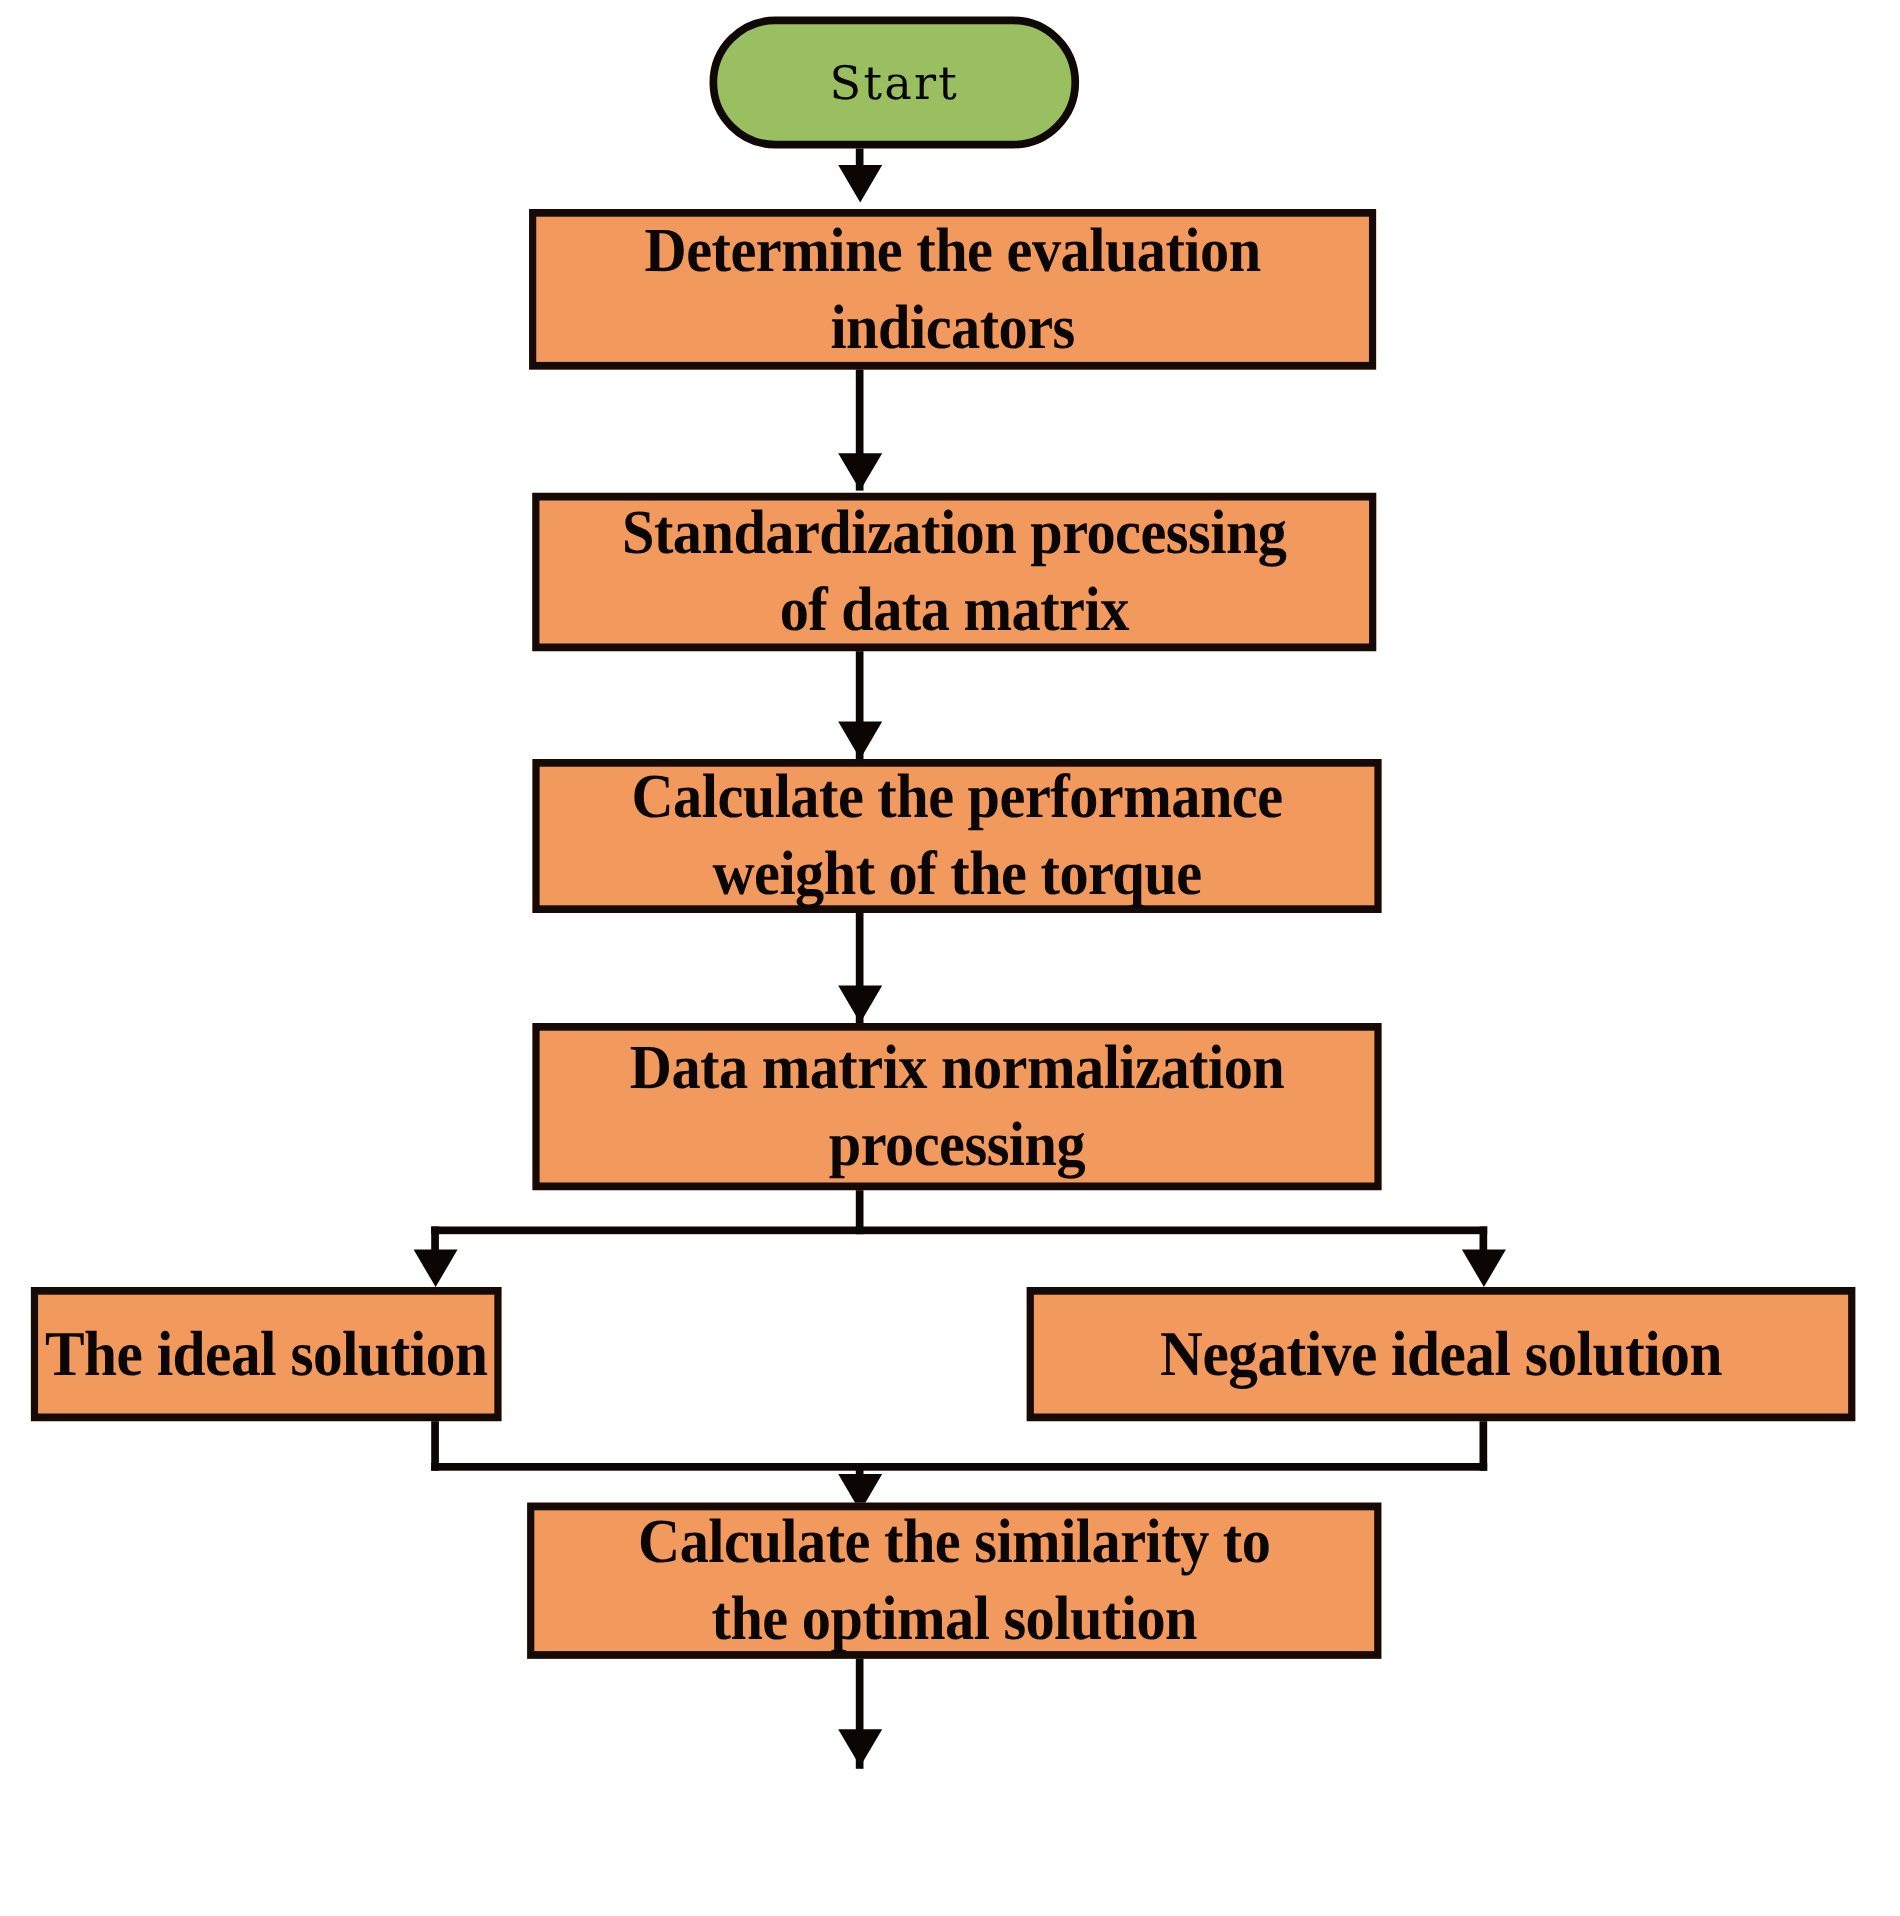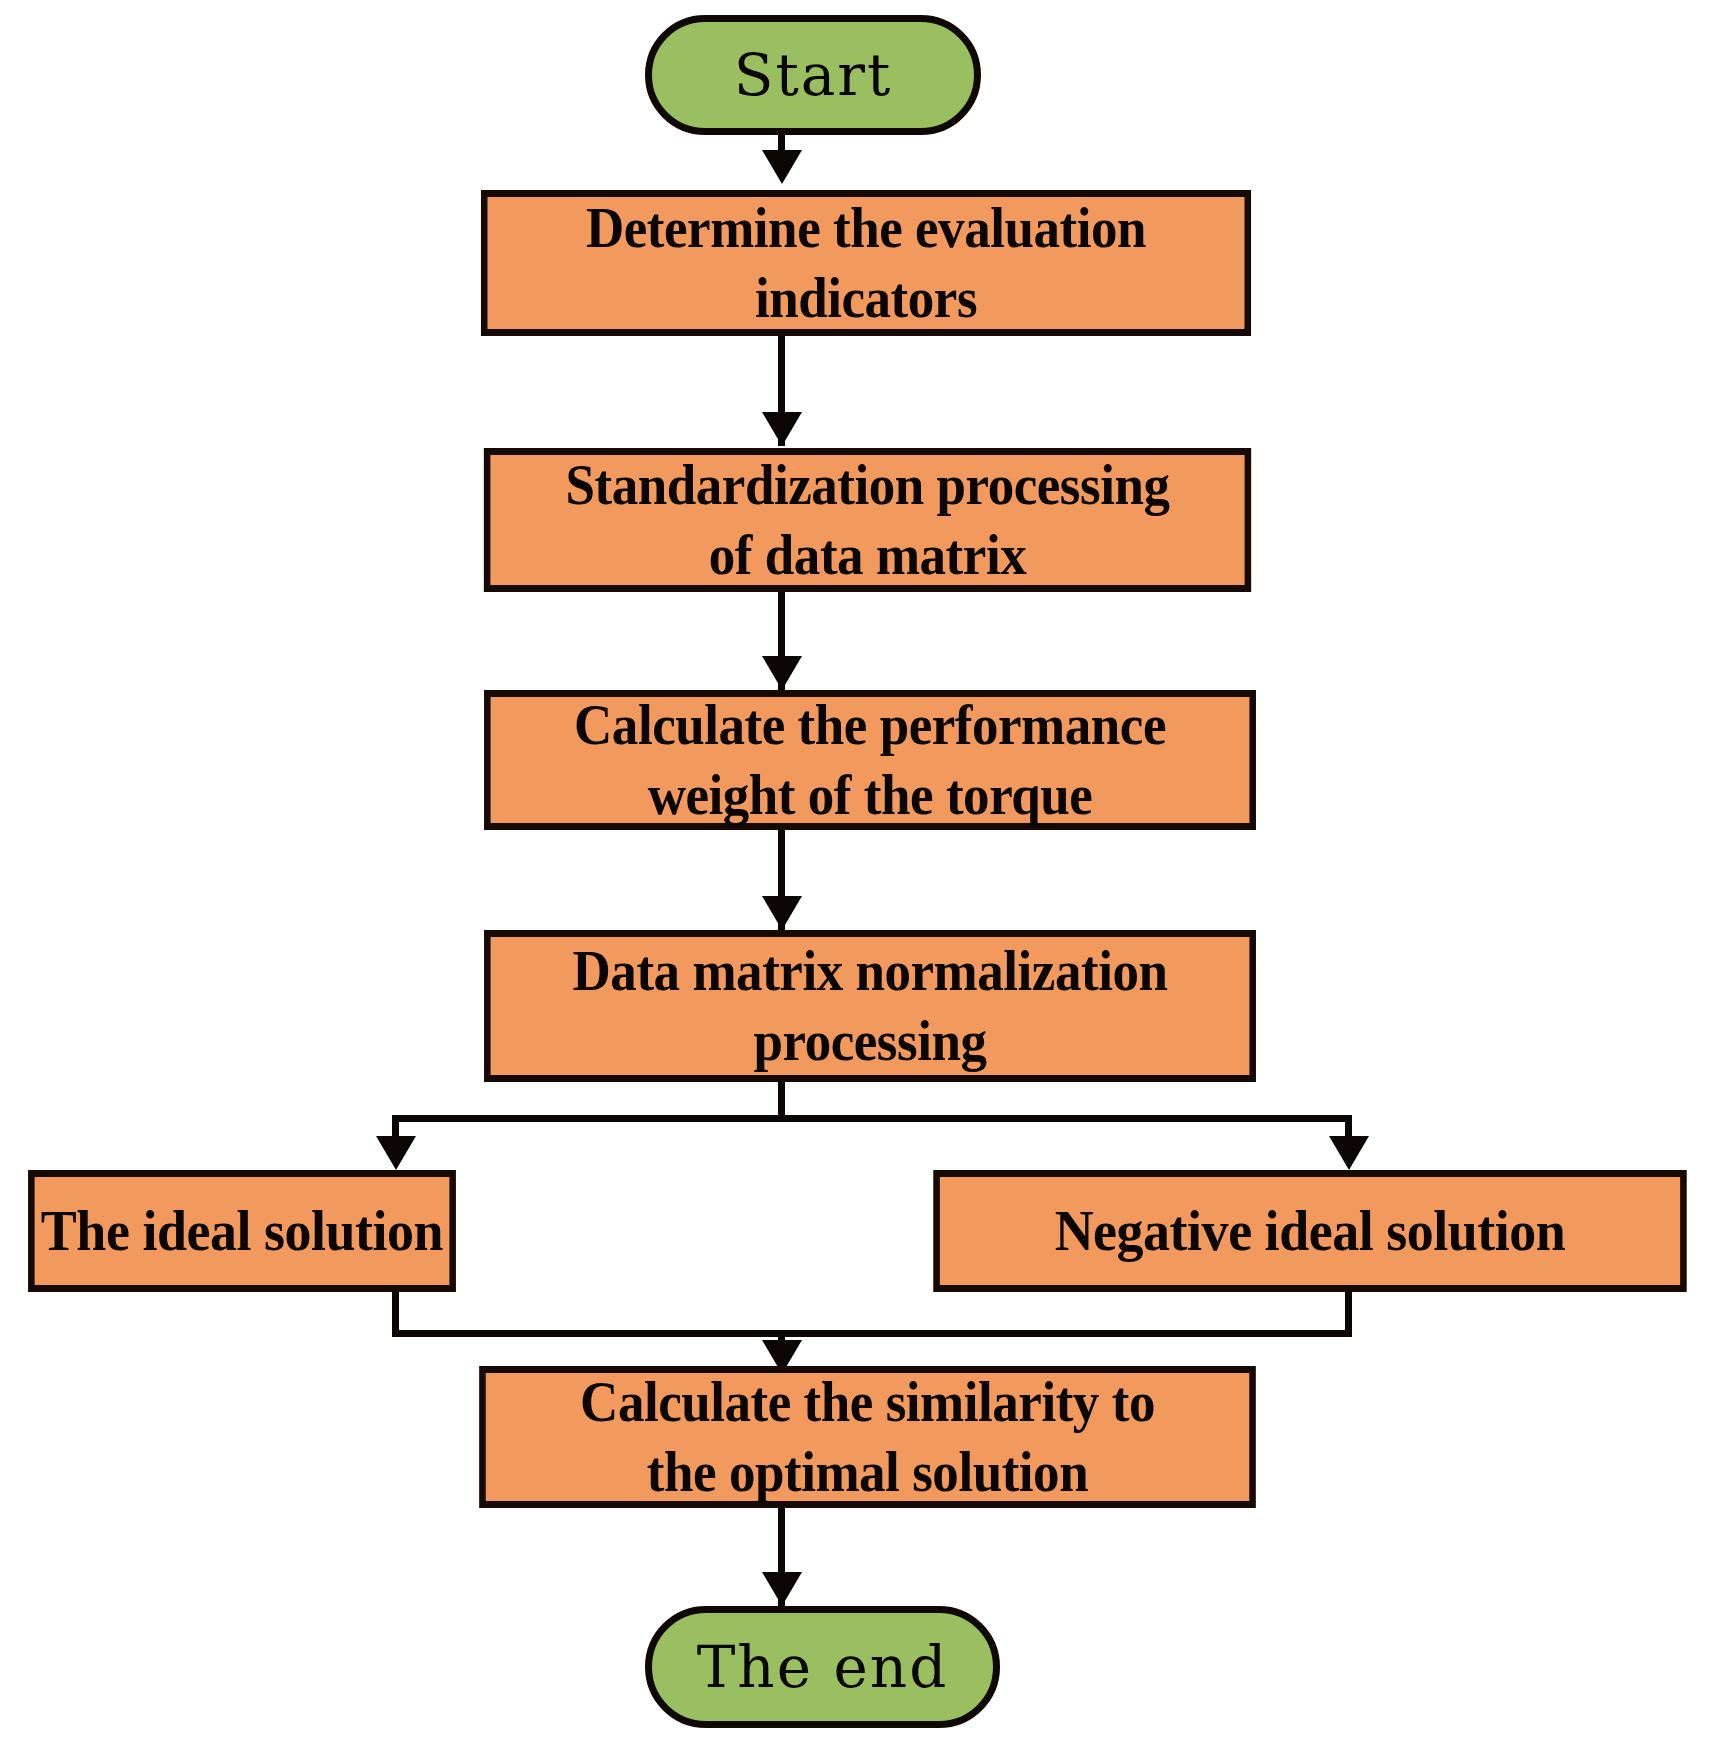--- a/index.html
+++ b/index.html
@@ -29,21 +29,21 @@
     justify-content: center;
     text-align: center;
     color: #0a0604;
   }
   .terminal {
     background: #9ABF60;
     border: 7px solid #100805;
     border-radius: 999px;
     font-family: "DejaVu Serif", "Liberation Serif", serif;
     font-weight: 400;
-    font-size: 58px;
+    font-size: 42px;
     letter-spacing: 2px;
   }
   .process {
     background: #F29A5E;
     border: 7px solid #150a06;
     font-family: "Liberation Serif", "DejaVu Serif", serif;
     font-weight: 700;
     font-size: 57px;
     line-height: 1.22;
     letter-spacing: -0.5px;
@@ -139,17 +139,14 @@
   <div class="node process" style="left:450px; top:1366px; width:835px; height:142px;">
     <span class="txt">
       <span>Calculate the similarity to</span><br>
       <span>the optimal solution</span>
     </span>
   </div>
 
   <div class="vline" style="left:778px; top:1508px; width:7px; height:100px;"></div>
   <div class="arrow" style="left:762px; top:1572px;"></div>
 
-  <div class="node terminal" style="left:645px; top:1606px; width:355px; height:122px;">
-    <span>The  end</span>
-  </div>
 
 </div>
 
 </body></html>

